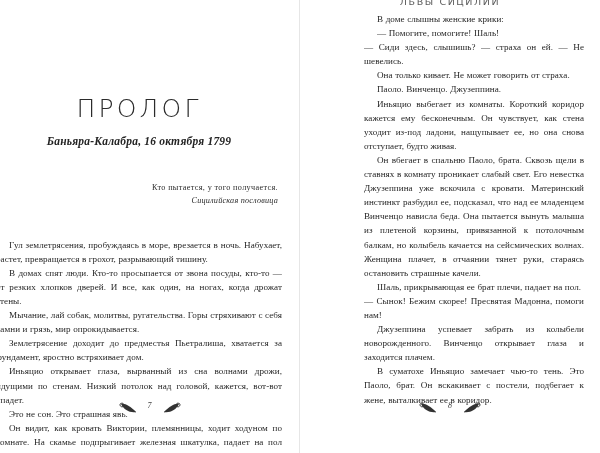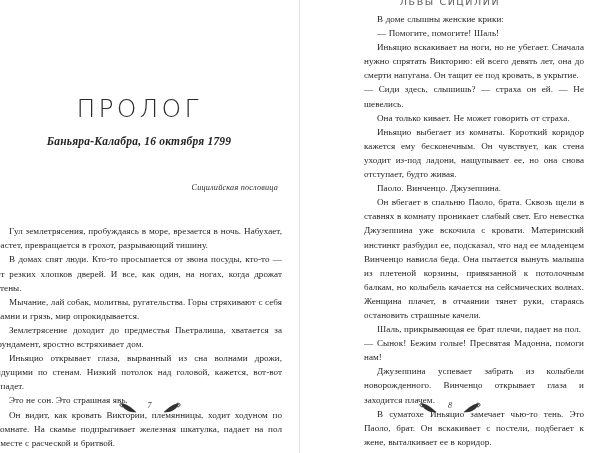--- a/index.html
+++ b/index.html
@@ -157,20 +157,21 @@
   <div class="gutter"></div>
 
   <div class="page page-left">
     <div class="col-left">
 
       <div class="chapter-title">ПРОЛОГ</div>
 
       <div class="chapter-subtitle">Баньяра-Калабра, 16 октября 1799</div>
 
       <div class="epigraph">
+        <span>Кто пытается, у того получается.</span>
         <span class="epigraph-source">Сицилийская пословица</span>
       </div>
 
       <div class="body-text body-left" id="left-body">
           <p>Гул землетрясения, пробуждаясь в море, врезается в ночь. Набухает, растет, превращается в грохот, разрывающий тишину.</p>
           <p>В домах спят люди. Кто-то просыпается от звона посуды, кто-то — от резких хлопков дверей. И все, как один, на ногах, когда дрожат стены.</p>
           <p>Мычание, лай собак, молитвы, ругательства. Горы стряхивают с себя камни и грязь, мир опрокидывается.</p>
           <p>Землетрясение доходит до предместья Пьетралиша, хватается за фундамент, яростно встряхивает дом.</p>
           <p>Иньяцио открывает глаза, вырванный из сна волнами дрожи, идущими по стенам. Низкий потолок над головой, кажется, вот-вот упадет.</p>
           <p>Это не сон. Это страшная явь.</p>
@@ -198,28 +199,27 @@
   </div>
 
   <div class="page page-right">
 
     <div class="running-head">ЛЬВЫ СИЦИЛИИ</div>
 
     <div class="col-right">
       <div class="body-text body-right" id="right-body">
           <p>В доме слышны женские крики:</p>
           <p>— Помогите, помогите! Шаль!</p>
-          <p>Иньяцио вскакивает на ноги, но не убегает. Сначала нужно спрятать Викторию: ей всего девять лет, она до смерти напугана. Он тащит ее под кровать, в укрытие.</p>
           <p class="noindent">— Сиди здесь, слышишь? — страха он ей. — Не шевелись.</p>
           <p>Она только кивает. Не может говорить от страха.</p>
+          <p>Паоло. Винченцо. Джузеппина.</p>
           <p>Иньяцио выбегает из комнаты. Короткий коридор кажется ему бесконечным. Он чувствует, как стена уходит из-под ладони, нащупывает ее, но она снова отступает, будто живая.</p>
-          <p>Паоло. Винченцо. Джузеппина.</p>
           <p>Он вбегает в спальню Паоло, брата. Сквозь щели в ставнях в комнату проникает слабый свет. Его невестка Джузеппина уже вскочила с кровати. Материнский инстинкт разбудил ее, подсказал, что над ее младенцем Винченцо нависла беда. Она пытается вынуть малыша из плетеной корзины, привязанной к потолочным балкам, но колыбель качается на сейсмических волнах. Женщина плачет, в отчаянии тянет руки, стараясь остановить страшные качели.</p>
           <p>Шаль, прикрывающая ее брат плечи, падает на пол.</p>
-          <p class="noindent">— Сынок! Бежим голые! Пресвятая Мадонна, помоги нам!</p>
+          <p class="noindent">— Сынок! Бежим скорее! Пресвятая Мадонна, помоги нам!</p>
           <p>Джузеппина успевает забрать из колыбели новорожденного. Винченцо открывает глаза и заходится плачем.</p>
           <p>В суматохе Иньяцио замечает чью-то тень. Это Паоло, брат. Он вскакивает с постели, подбегает к жене, выталкивает ее в коридор.</p>
         </div>
     </div>
 
     <div class="folio-block">
       <span class="ornament">
         <svg class="orn-svg" width="26" height="14" viewBox="0 0 26 14" aria-hidden="true">
           <path d="M2 3 C6 2, 11 5, 17 11 C11 12, 5 9, 2 3 Z" fill="#333"></path>
           <path d="M1.5 2.6 C4 1.4, 5.5 3.2, 4.6 5 C4.1 6, 2.4 6.1, 1.6 5.2 C0.9 4.4, 0.8 3.2, 1.5 2.6 Z" fill="none" stroke="#333" stroke-width="1"></path>

